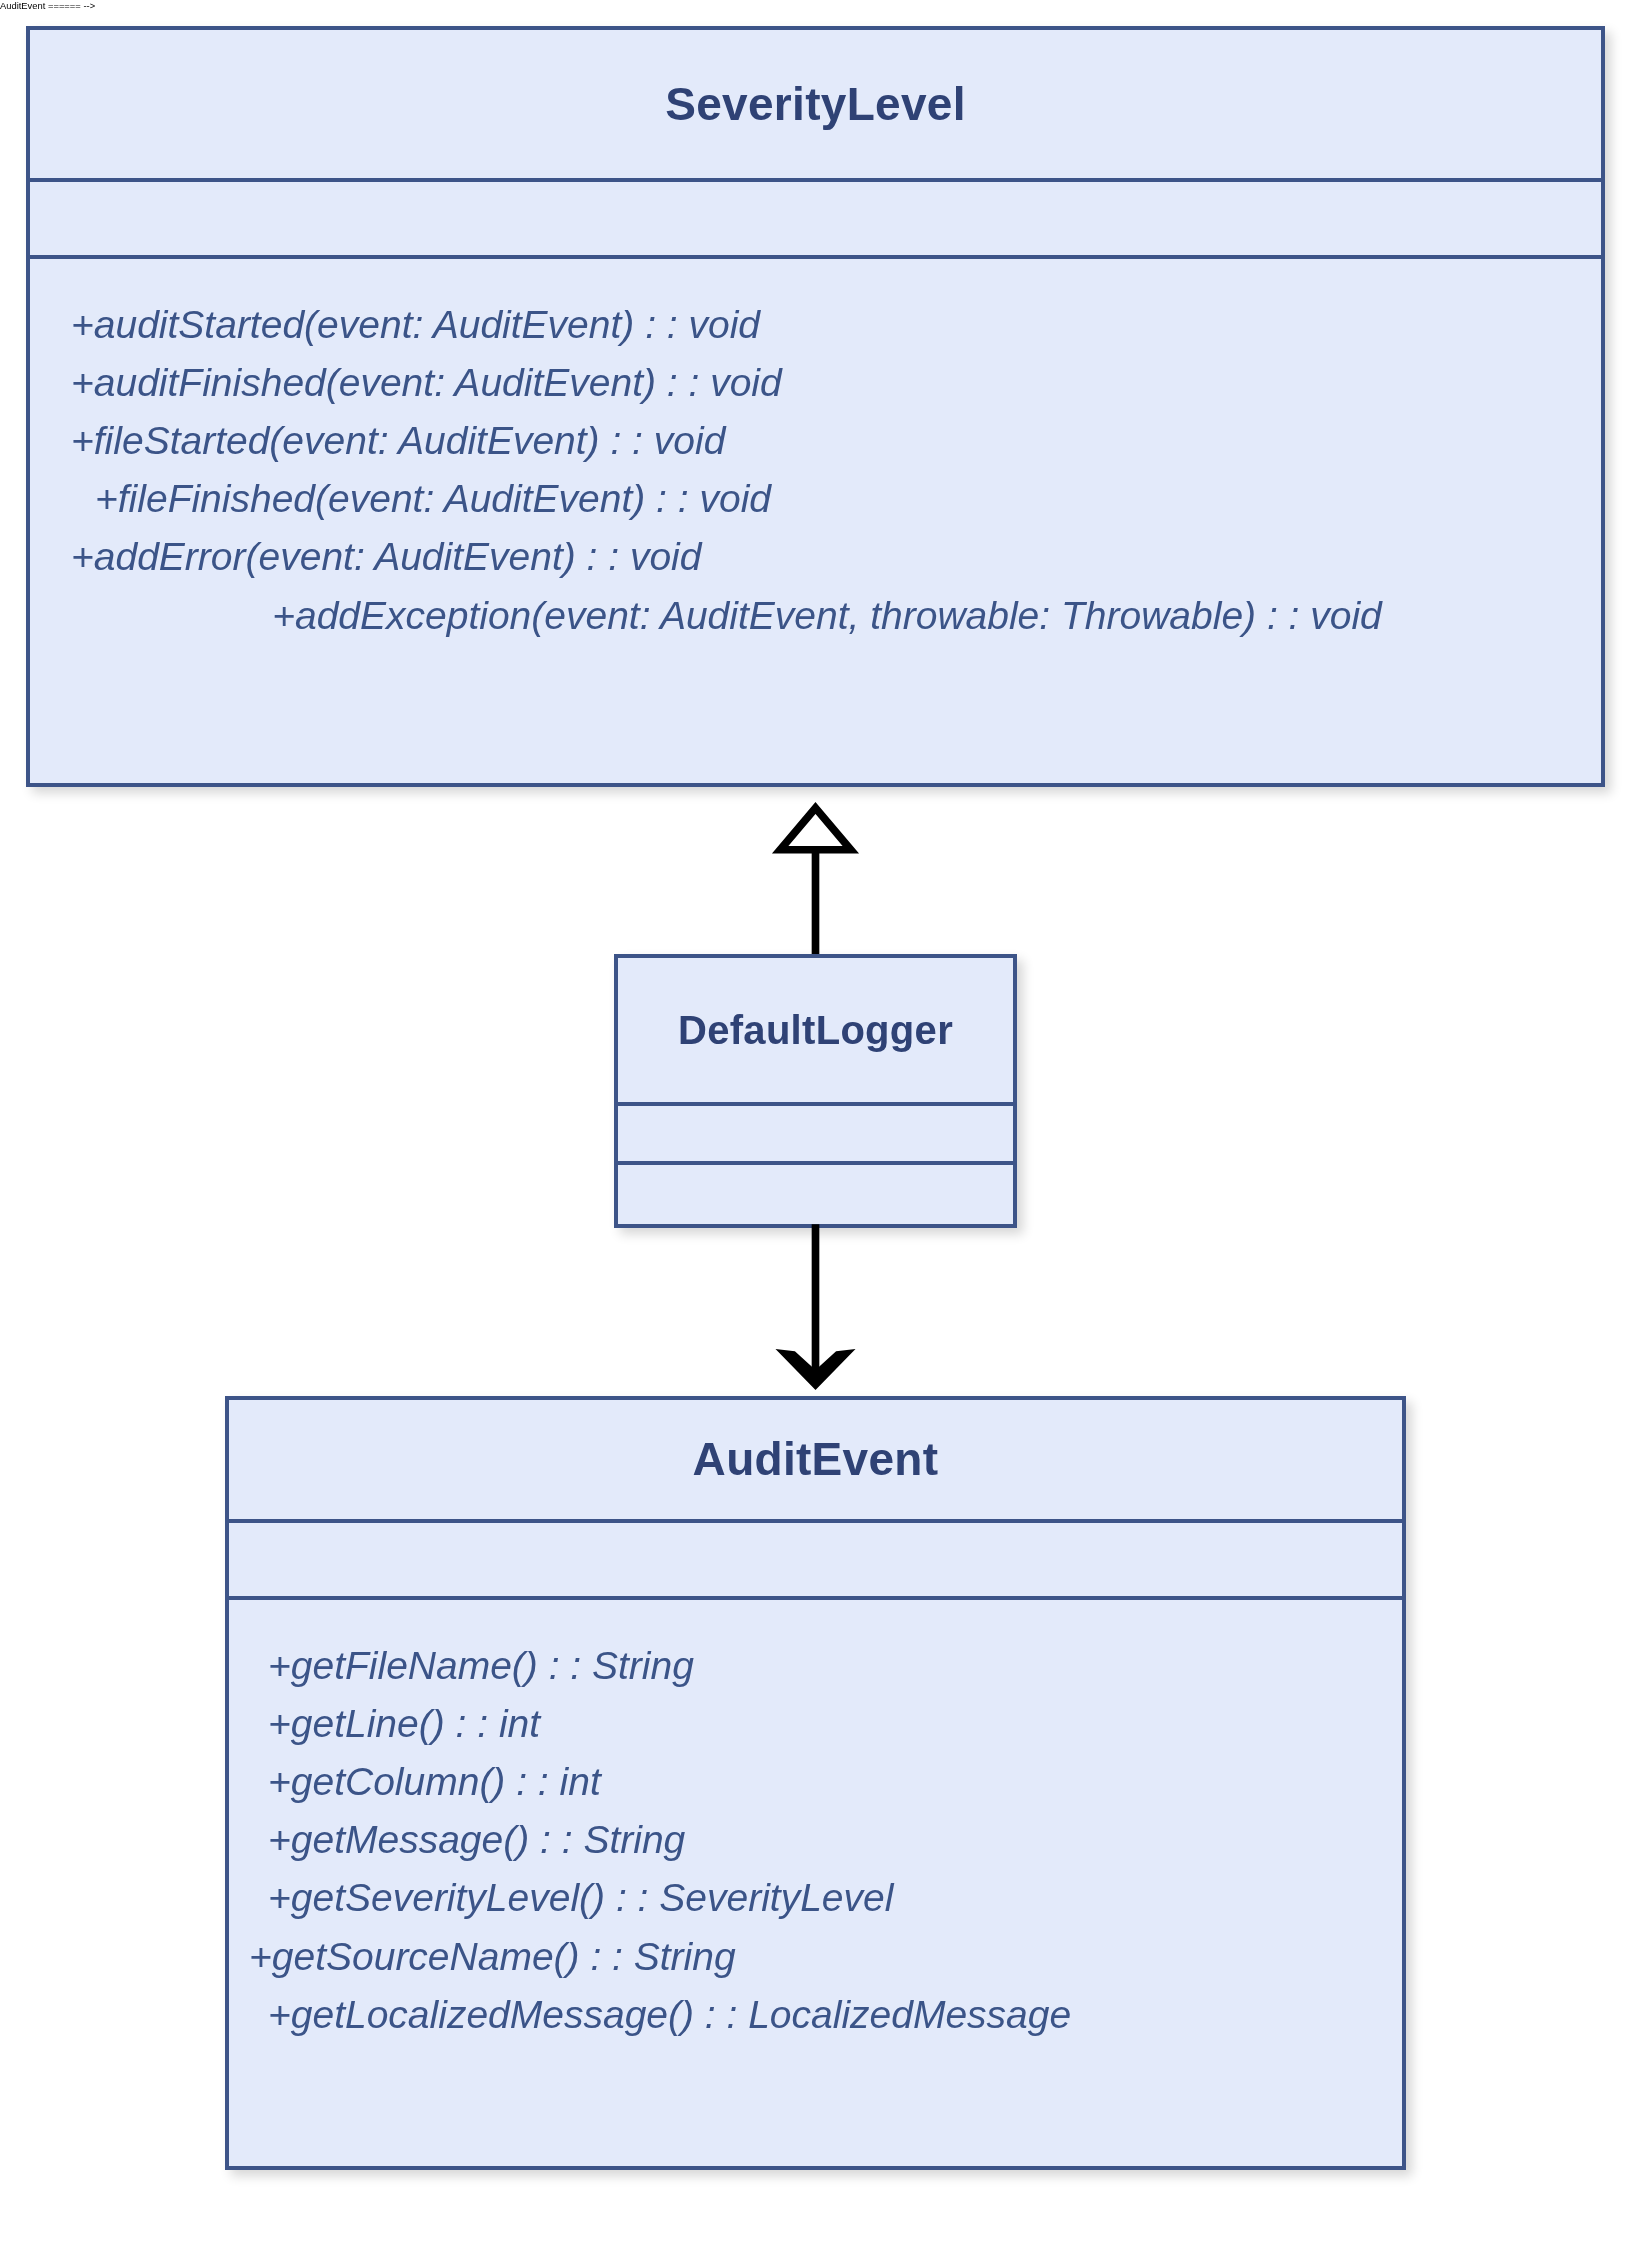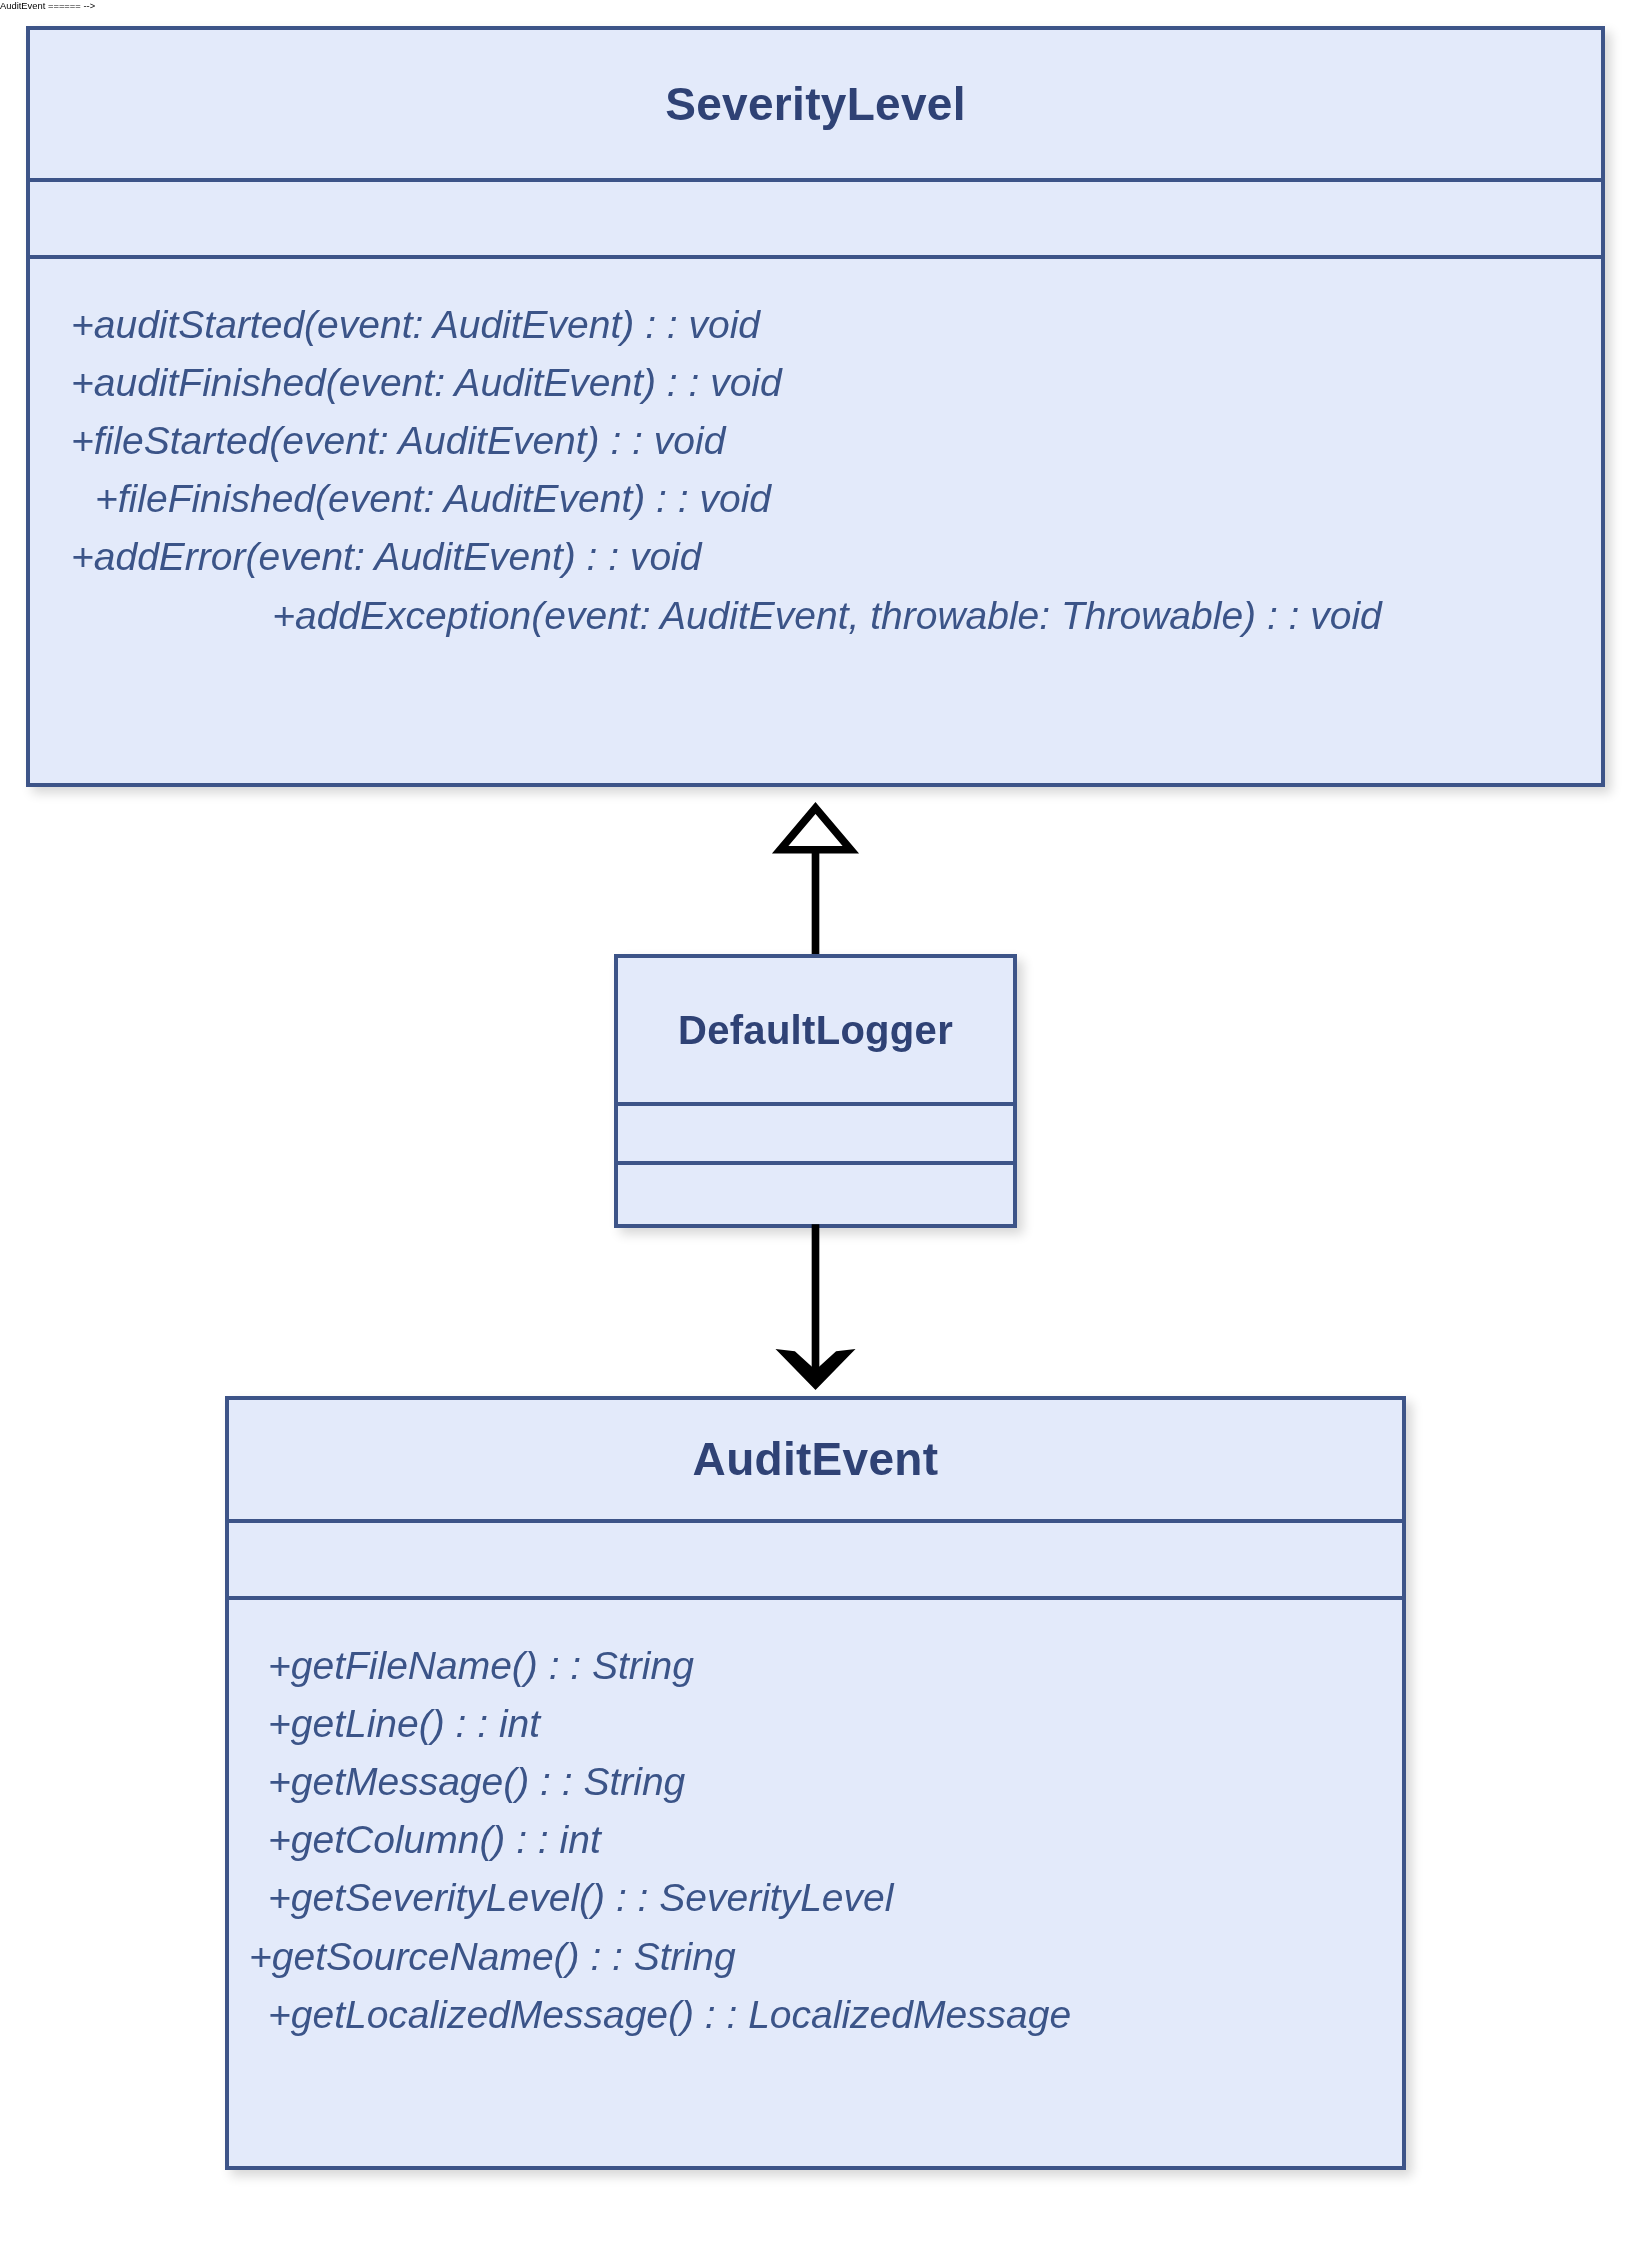--- a/index.html
+++ b/index.html
@@ -147,22 +147,22 @@
     <div class="uml-compartment cmp-name" style="height:119px;">
       <div class="class-title">AuditEvent</div>
     </div>
 
     <div class="uml-compartment cmp-attrs" style="height:77px;"></div>
 
     <div class="uml-compartment cmp-ops">
       <ul class="member-list">
         <li class="member" style="padding-left:39px;">+getFileName() : : String</li>
         <li class="member" style="padding-left:39px;">+getLine() : : int</li>
+        <li class="member" style="padding-left:39px;">+getColumn() : : int</li>
         <li class="member" style="padding-left:39px;">+getMessage() : : String</li>
-        <li class="member" style="padding-left:39px;">+getColumn() : : int</li>
         <li class="member" style="padding-left:39px;">+getSeverityLevel() : : SeverityLevel</li>
         <li class="member" style="padding-left:20px;">+getSourceName() : : String</li>
         <li class="member" style="padding-left:39px;">+getLocalizedMessage() : : LocalizedMessage</li>
       </ul>
     </div>
   </div>
 
 </div>
 
 

